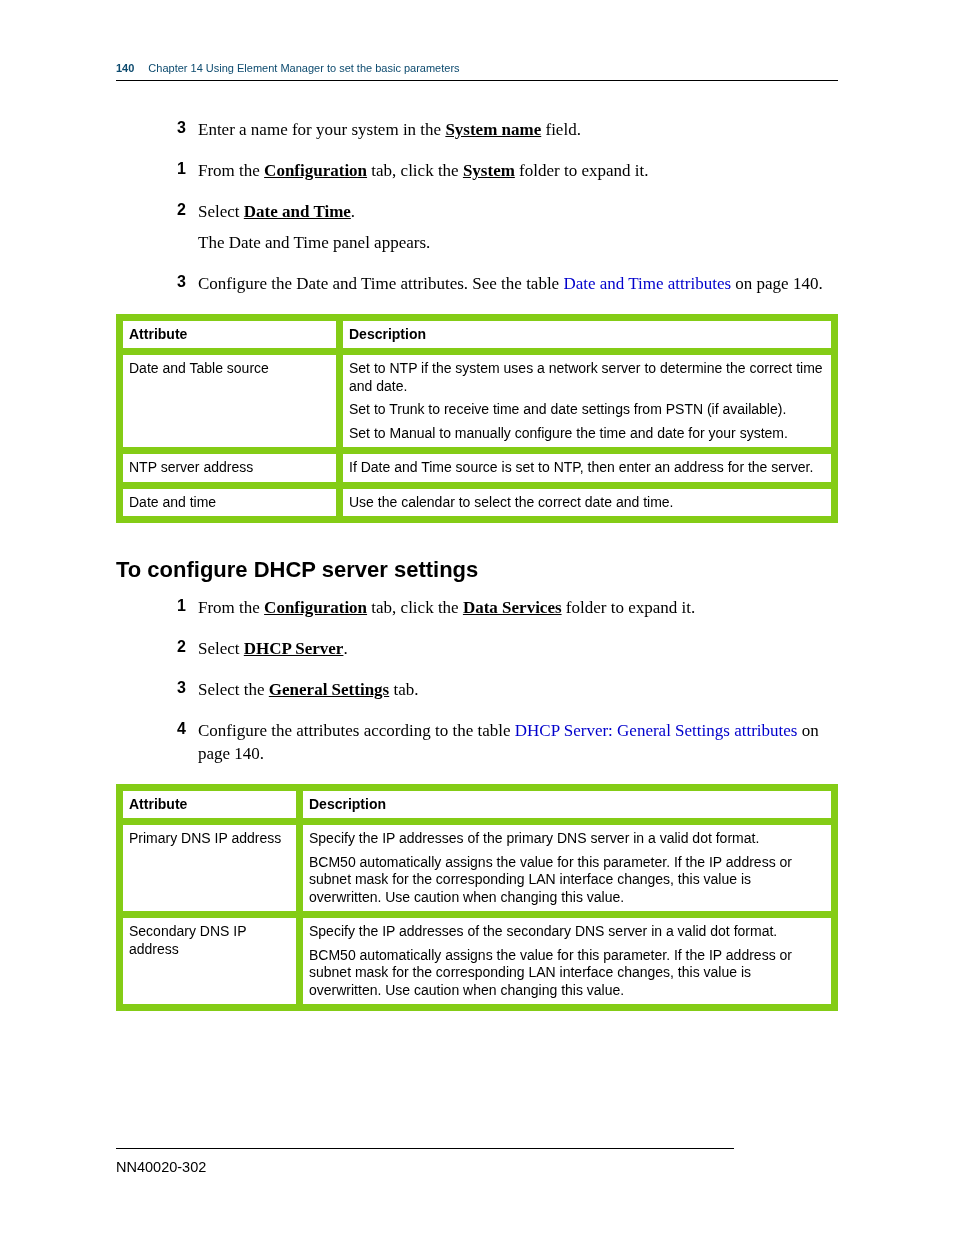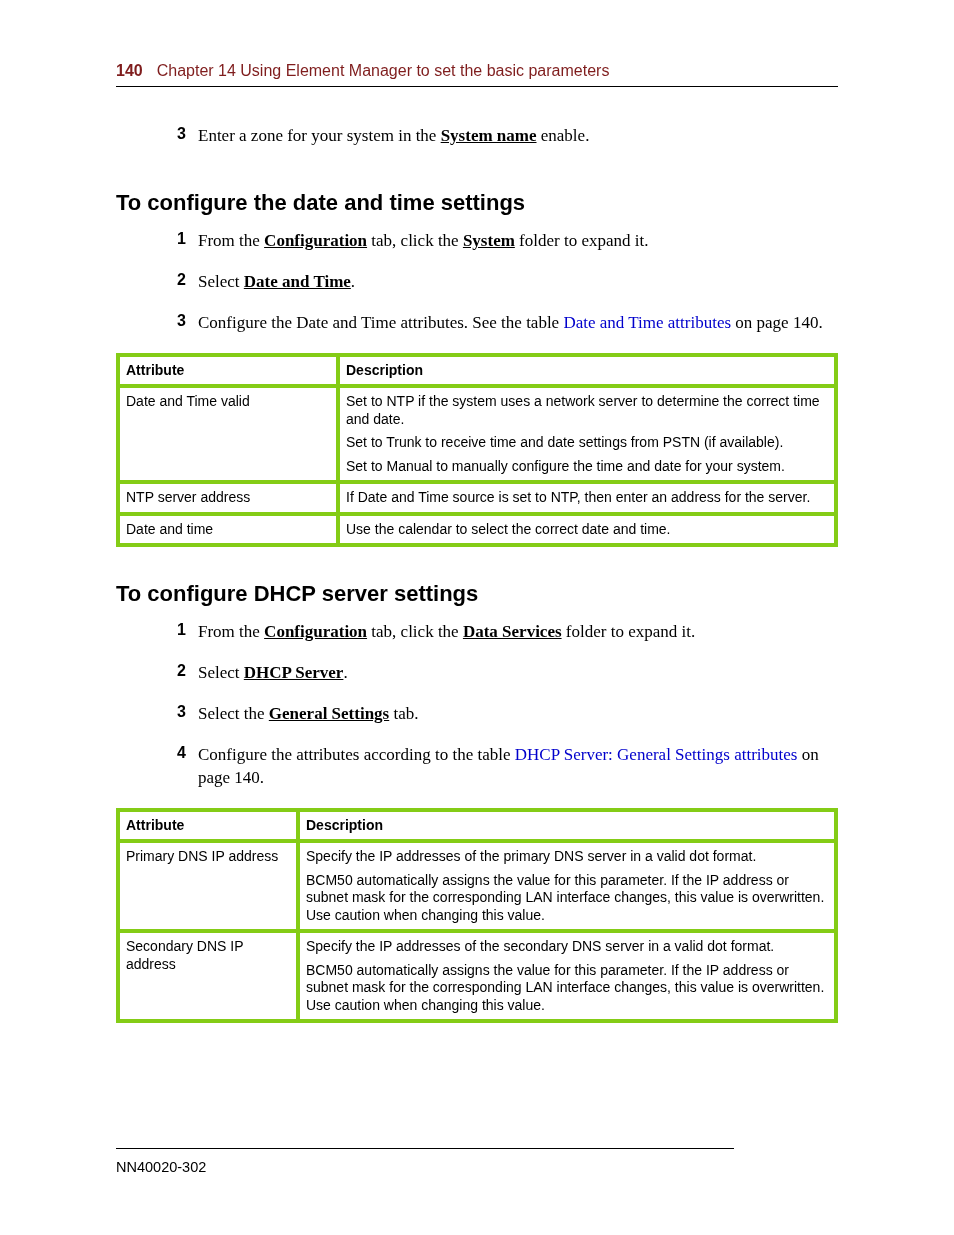--- a/index.html
+++ b/index.html
@@ -11,22 +11,22 @@
     font-size: 17px;
     color: #000;
     position: relative;
     box-sizing: border-box;
   }
   .page {
     padding: 62px 116px 0 116px;
   }
   .header-line {
     font-family: Arial, Helvetica, sans-serif;
-    font-size: 16px;
-    color: #7f1d1d;
+    font-size: 11px;
+    color: #0c4a6e;
     padding-bottom: 6px;
     border-bottom: 1px solid #000;
     margin-bottom: 38px;
   }
   .header-line .pnum {
     font-weight: bold;
     margin-right: 14px;
   }
   .step {
     display: flex;
@@ -59,21 +59,21 @@
     margin: 22px 0 8px 0;
   }
   .table-caption .tbold { font-weight: bold; }
   table.attr {
     border-collapse: collapse;
     width: 100%;
     font-family: Arial, Helvetica, sans-serif;
     font-size: 14px;
   }
   table.attr th, table.attr td {
-    border: 4px solid #84cc16;
+    border: 7px solid #84cc16;
     padding: 5px 6px 5px 6px;
     text-align: left;
     vertical-align: top;
     line-height: 1.25;
   }
   table.attr th {
     font-weight: bold;
   }
   table.attr td p { margin: 0 0 6px 0; }
   table.attr td p:last-child { margin-bottom: 0; }
@@ -96,37 +96,37 @@
 
 <div class="page">
 
   <div class="header-line">
     <span class="pnum">140</span><span>Chapter 14  Using Element Manager to set the basic parameters</span>
   </div>
 
   <div class="step">
     <div class="num">3</div>
     <div class="body">
-      <p><span>Enter a zone for your system in the </span><span class="bold">System name</span><span> enable.</span></p>
-    </div>
-  </div>
-
-  <h2 class="section">To configure the date and time settings</h2>
+      <p><span>Enter a name for your system in the </span><span class="bold">System name</span><span> field.</span></p>
+    </div>
+  </div>
+
 
   <div class="step">
     <div class="num">1</div>
     <div class="body">
       <p><span>From the </span><span class="bold">Configuration</span><span> tab, click the </span><span class="bold">System</span><span> folder to expand it.</span></p>
     </div>
   </div>
 
   <div class="step">
     <div class="num">2</div>
     <div class="body">
       <p><span>Select </span><span class="bold">Date and Time</span><span>.</span></p>
+      <p>The Date and Time panel appears.</p>
     </div>
   </div>
 
   <div class="step">
     <div class="num">3</div>
     <div class="body">
       <p><span>Configure the Date and Time attributes. See the table </span><span class="link">Date and Time attributes</span><span> on page 140.</span></p>
     </div>
   </div>
 
@@ -135,21 +135,21 @@
     <colgroup>
         <col class="c1">
         <col>
       </colgroup>
     <tbody>
         <tr>
       <th>Attribute</th>
       <th>Description</th>
     </tr>
     <tr>
-      <td>Date and Time valid</td>
+      <td>Date and Table source</td>
       <td>
         <p>Set to NTP if the system uses a network server to determine the correct time and date.</p>
         <p>Set to Trunk to receive time and date settings from PSTN (if available).</p>
         <p>Set to Manual to manually configure the time and date for your system.</p>
       </td>
     </tr>
     <tr>
       <td>NTP server address</td>
       <td>
             <p>If Date and Time source is set to NTP, then enter an address for the server.</p>

